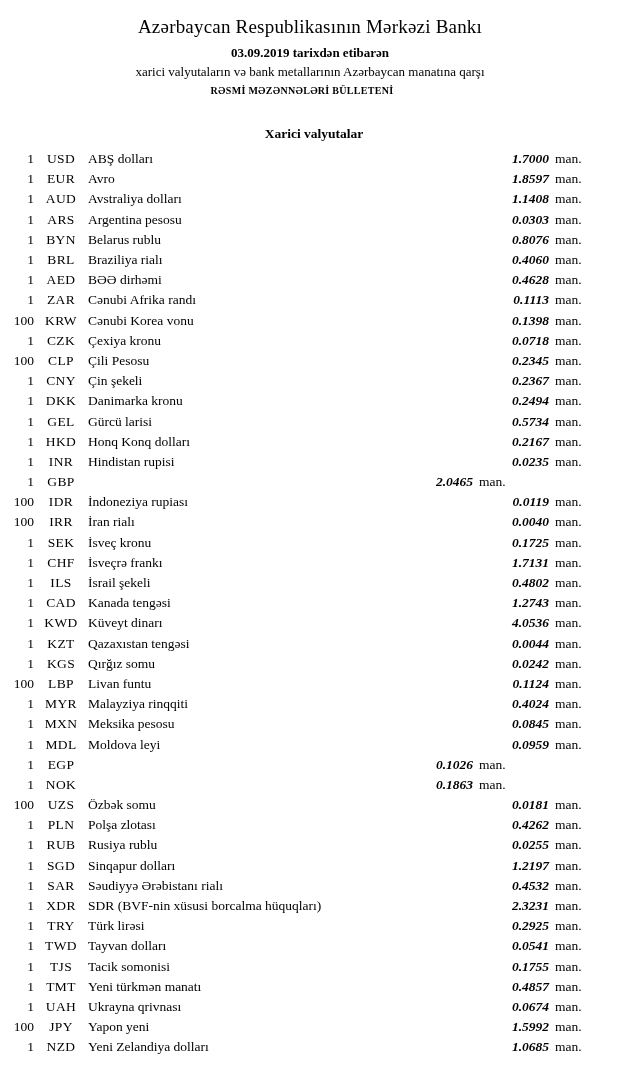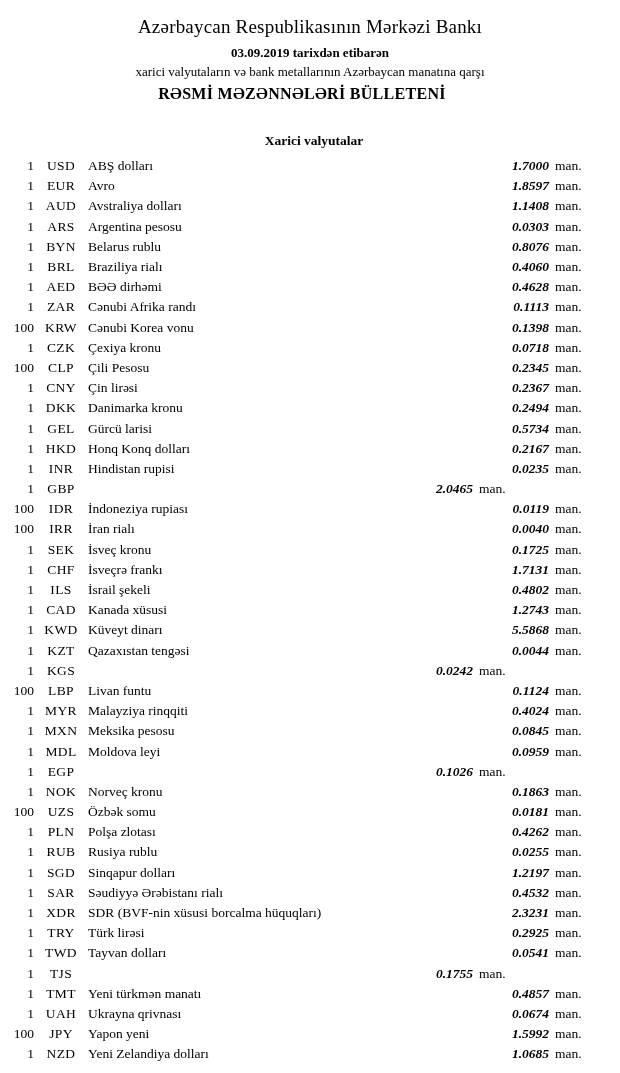--- a/index.html
+++ b/index.html
@@ -27,21 +27,21 @@
     font-size: 13px;
     font-weight: bold;
     margin: 2px 8px;
   }
   .subtitle {
     font-size: 13px;
     font-weight: normal;
     margin: 3px 2px;
   }
   .bulletin-title {
-    font-size: 16px;
+    font-size: 10px;
     font-weight: bold;
     margin: 5px 16px 0 0;
     letter-spacing: 0.3px;
     font-family: Liberation Serif, serif;
   }
   .section-title {
     text-align: center;
     font-size: 13.5px;
     font-weight: bold;
     margin: 30px 0 5px 8px;
@@ -164,21 +164,21 @@
     <span class="qty">100</span>
     <span class="code">CLP</span>
     <span class="name">Çili Pesosu</span>
     <span class="rate">0.2345</span>
     <span class="unit">man.</span>
   </div>
 
   <div class="row">
     <span class="qty">1</span>
     <span class="code">CNY</span>
-    <span class="name">Çin lirəsi</span>
+    <span class="name">Çin şekeli</span>
     <span class="rate">0.2367</span>
     <span class="unit">man.</span>
   </div>
 
   <div class="row">
     <span class="qty">1</span>
     <span class="code">DKK</span>
     <span class="name">Danimarka kronu</span>
     <span class="rate">0.2494</span>
     <span class="unit">man.</span>
@@ -251,44 +251,45 @@
     <span class="qty">1</span>
     <span class="code">ILS</span>
     <span class="name">İsrail şekeli</span>
     <span class="rate">0.4802</span>
     <span class="unit">man.</span>
   </div>
 
   <div class="row">
     <span class="qty">1</span>
     <span class="code">CAD</span>
-    <span class="name">Kanada xüsusi</span>
+    <span class="name">Kanada tengəsi</span>
     <span class="rate">1.2743</span>
     <span class="unit">man.</span>
   </div>
 
   <div class="row">
     <span class="qty">1</span>
     <span class="code">KWD</span>
     <span class="name">Küveyt dinarı</span>
-    <span class="rate">5.5868</span>
+    <span class="rate">4.0536</span>
     <span class="unit">man.</span>
   </div>
 
   <div class="row">
     <span class="qty">1</span>
     <span class="code">KZT</span>
     <span class="name">Qazaxıstan tengəsi</span>
     <span class="rate">0.0044</span>
     <span class="unit">man.</span>
   </div>
 
   <div class="row">
     <span class="qty">1</span>
     <span class="code">KGS</span>
+    <span class="name">Qırğız somu</span>
     <span class="rate">0.0242</span>
     <span class="unit">man.</span>
   </div>
 
   <div class="row">
     <span class="qty">100</span>
     <span class="code">LBP</span>
     <span class="name">Livan funtu</span>
     <span class="rate">0.1124</span>
     <span class="unit">man.</span>
@@ -321,21 +322,20 @@
   <div class="row">
     <span class="qty">1</span>
     <span class="code">EGP</span>
     <span class="rate">0.1026</span>
     <span class="unit">man.</span>
   </div>
 
   <div class="row">
     <span class="qty">1</span>
     <span class="code">NOK</span>
-    <span class="name">Norveç kronu</span>
     <span class="rate">0.1863</span>
     <span class="unit">man.</span>
   </div>
 
   <div class="row">
     <span class="qty">100</span>
     <span class="code">UZS</span>
     <span class="name">Özbək somu</span>
     <span class="rate">0.0181</span>
     <span class="unit">man.</span>
@@ -393,20 +393,21 @@
     <span class="qty">1</span>
     <span class="code">TWD</span>
     <span class="name">Tayvan dolları</span>
     <span class="rate">0.0541</span>
     <span class="unit">man.</span>
   </div>
 
   <div class="row">
     <span class="qty">1</span>
     <span class="code">TJS</span>
+    <span class="name">Tacik somonisi</span>
     <span class="rate">0.1755</span>
     <span class="unit">man.</span>
   </div>
 
   <div class="row">
     <span class="qty">1</span>
     <span class="code">TMT</span>
     <span class="name">Yeni türkmən manatı</span>
     <span class="rate">0.4857</span>
     <span class="unit">man.</span>

